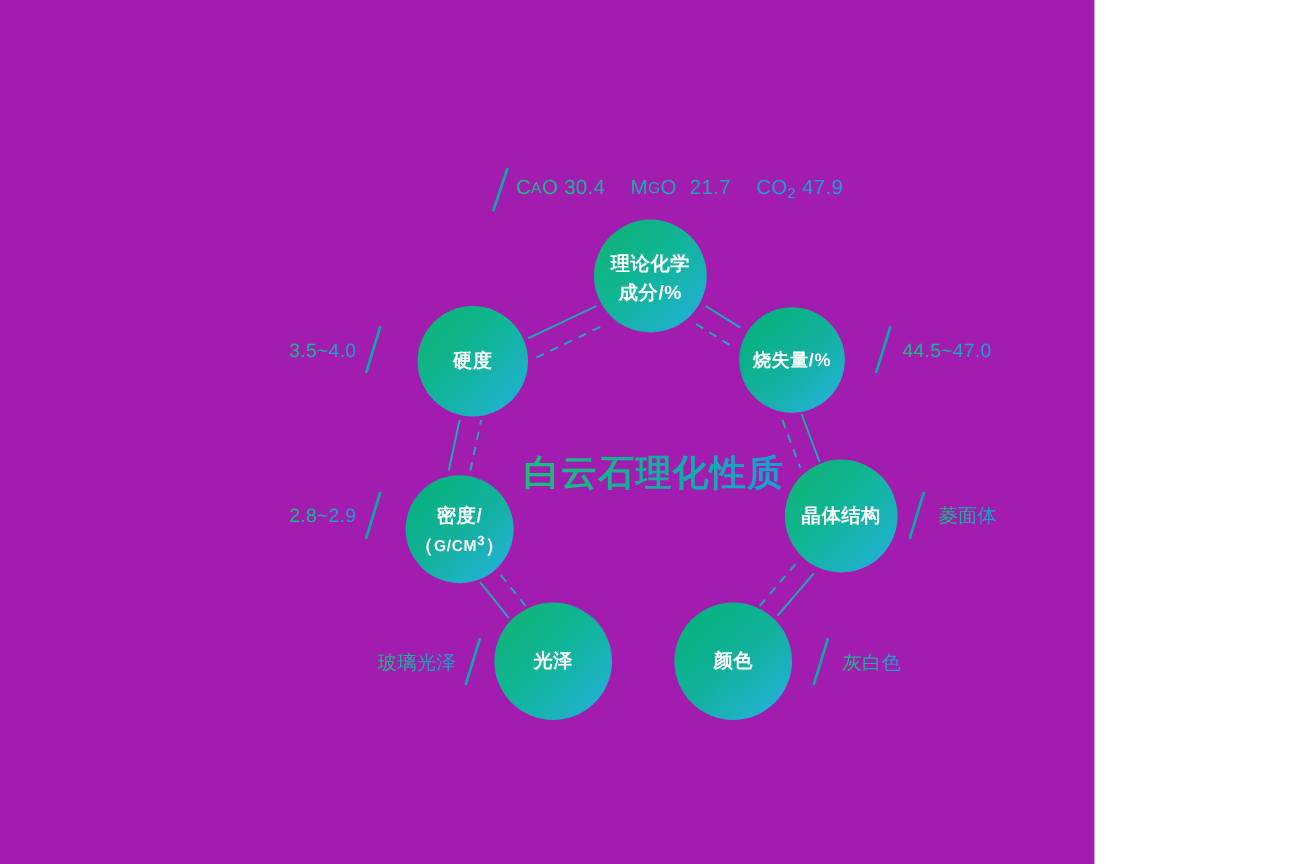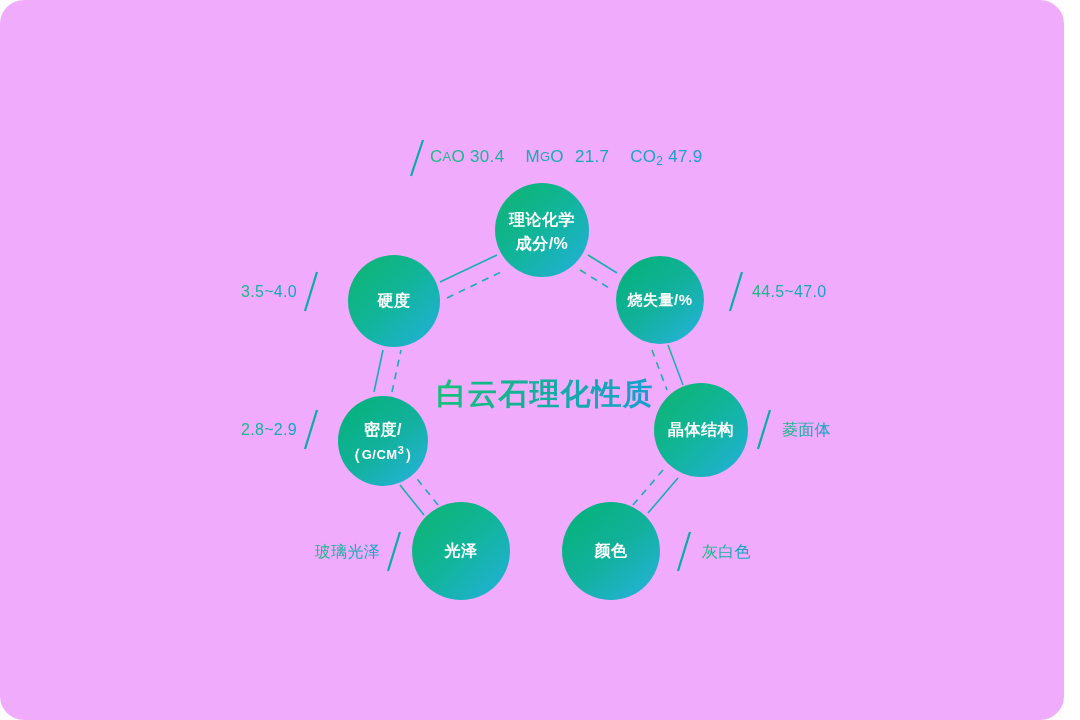--- a/index.html
+++ b/index.html
@@ -8,24 +8,23 @@
     background: #ffffff;
   }
   body {
     width: 1080px;
     height: 720px;
     font-family: "Liberation Sans", "DejaVu Sans", sans-serif;
     overflow: hidden;
   }
   #stage {
     position: relative;
-    width: 1064px;
+    width: 912px;
     height: 720px;
-    background: #f0abfc;
-    border-radius: 24px;
+    background: #a21caf;
   }
   #diagram {
     position: absolute;
     left: 0;
     top: 0;
     width: 1080px;
     height: 720px;
   }
   .node-label {
     font-family: "Liberation Sans", "DejaVu Sans", sans-serif;

